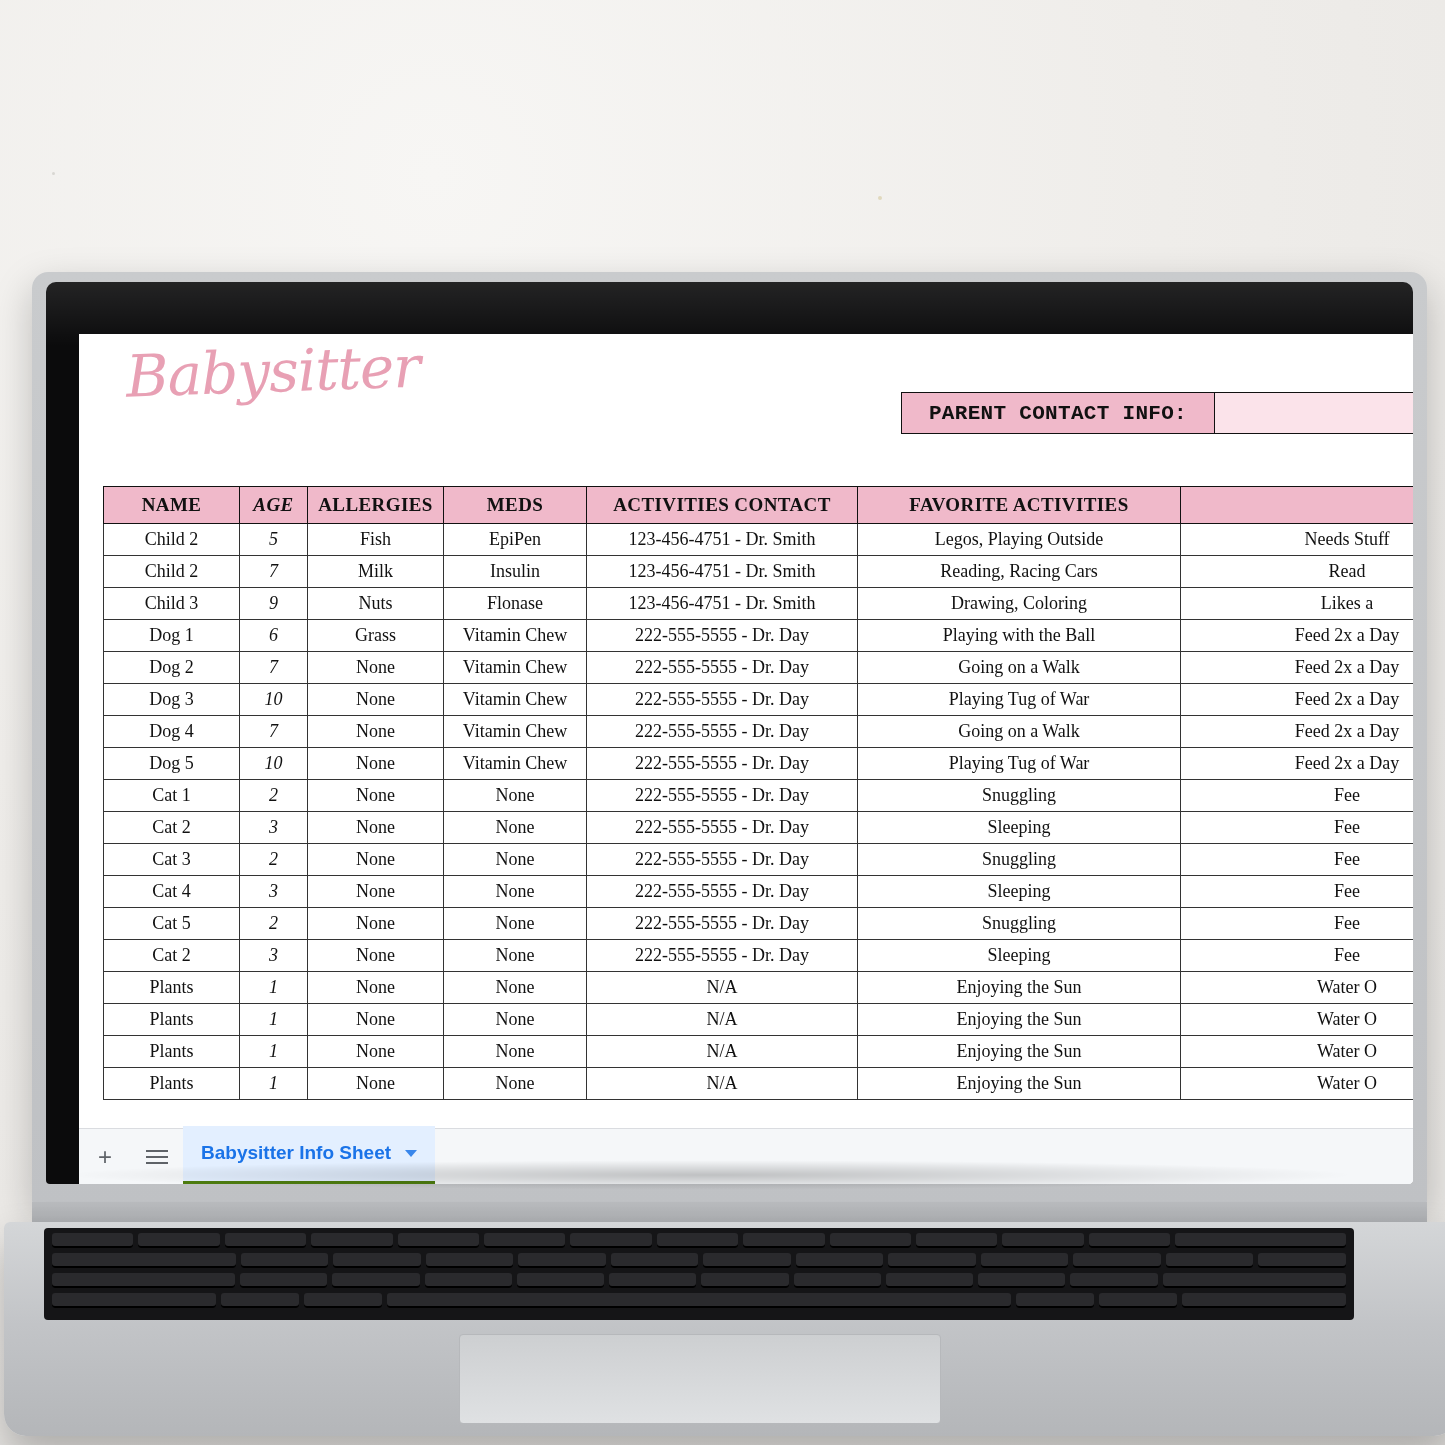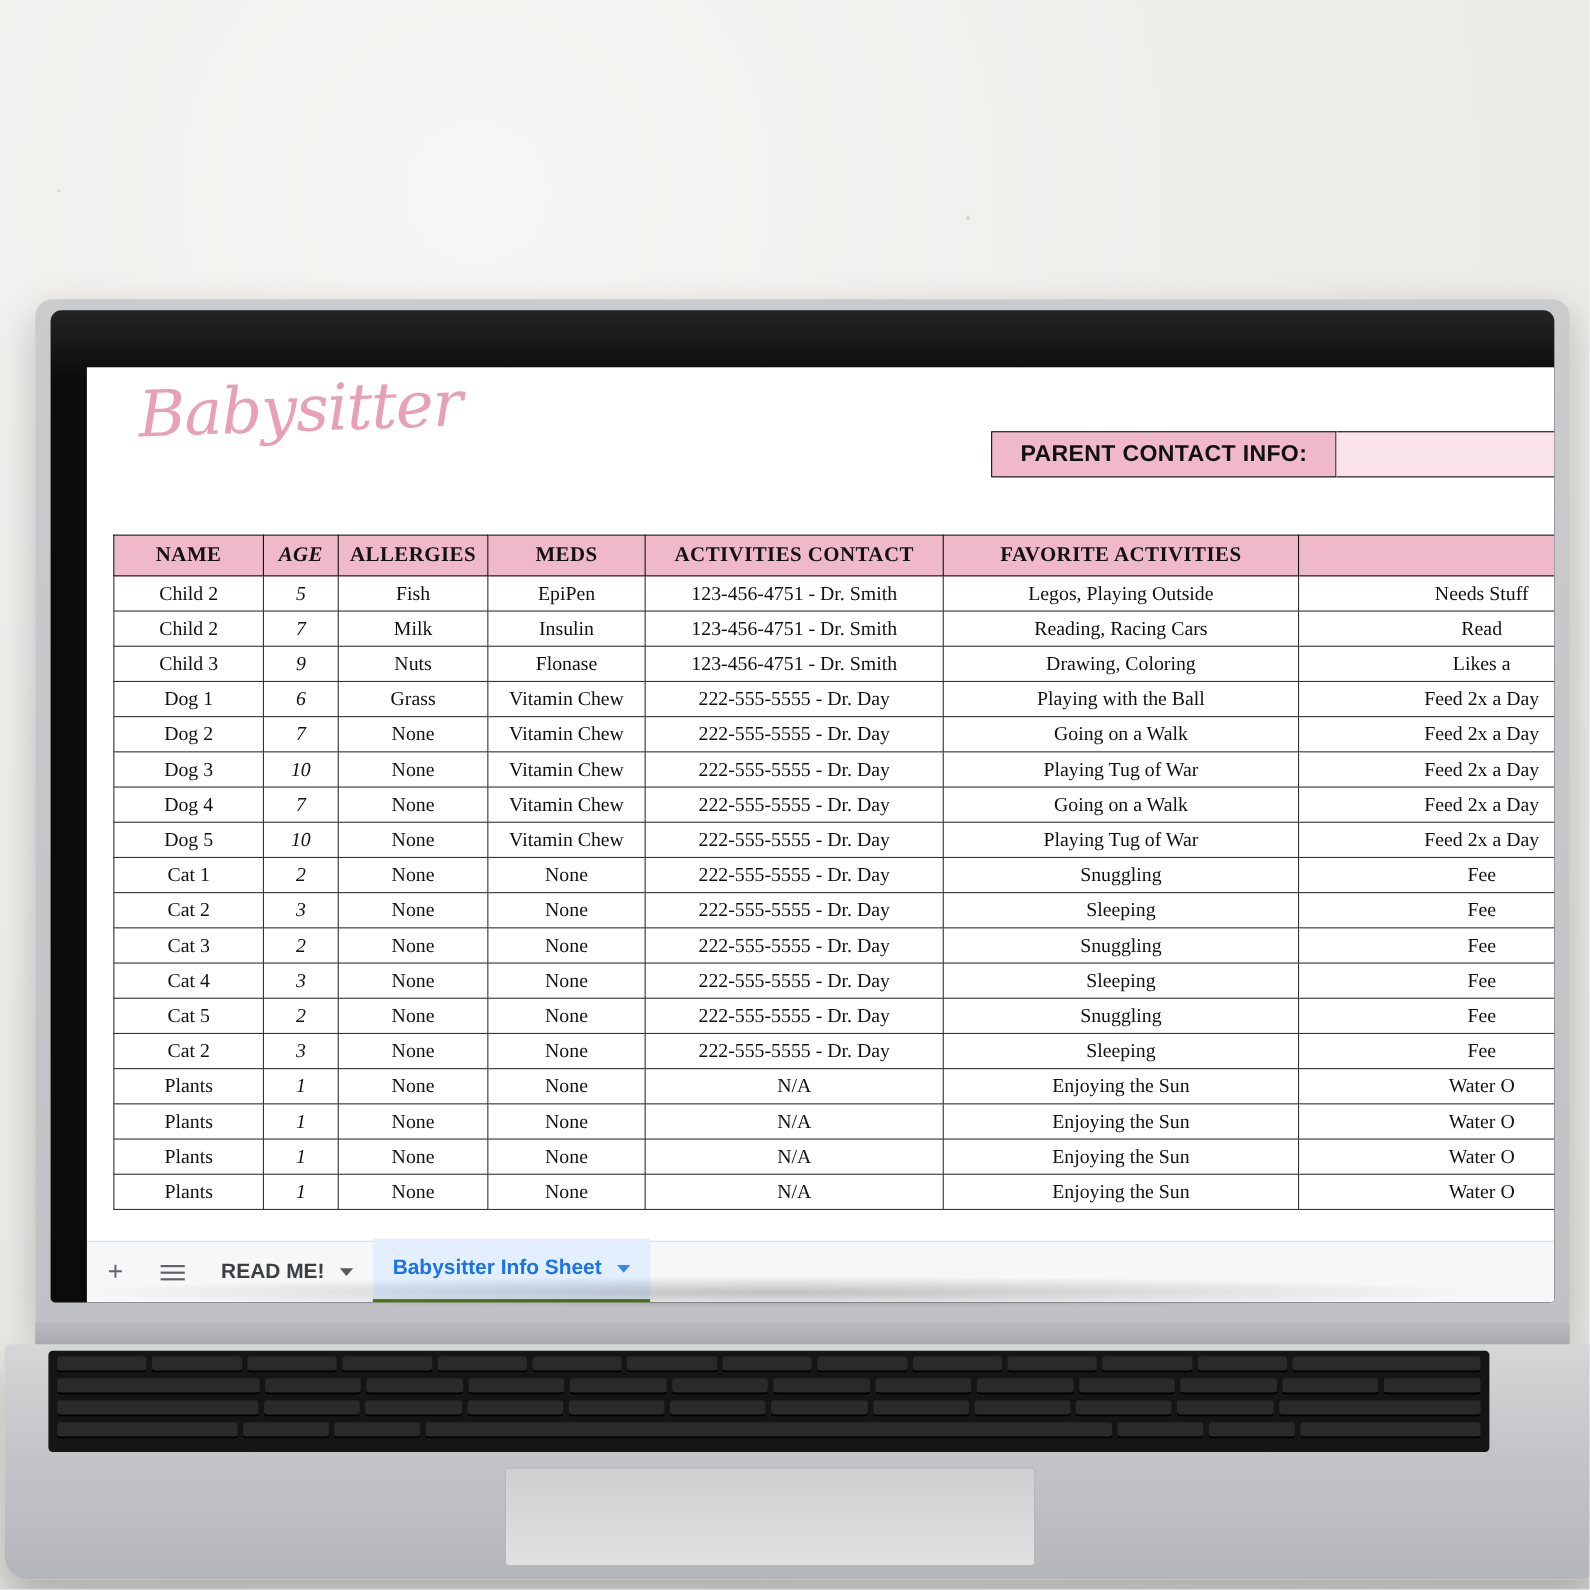--- a/index.html
+++ b/index.html
@@ -75,21 +75,21 @@
     width:390px;
     margin-top:-4px;
   }
   .parent-box{
     position:absolute;left:822px;top:58px;height:42px;display:flex;align-items:stretch;
     width:560px;
   }
   .parent-label{
     background:#f0b9ca;
     border:1px solid #111;
-    font-family:Liberation Sans, sans-serif;
+    font-family:Liberation Mono, monospace;
     font-weight:bold;font-size:21px;color:#111;
     display:flex;align-items:center;justify-content:center;
     width:312px;letter-spacing:.3px;
   }
   .parent-value{
     background:#fbe3ea;
     border:1px solid #111;border-left:none;
     flex:1;display:flex;align-items:center;justify-content:flex-end;
     padding-right:10px;
     font-family:"Liberation Serif", serif;
@@ -404,24 +404,20 @@
 
         <div class="tabbar">
           <div class="tb-btn">+</div>
           <div class="tb-btn">
             <span class="tb-icon-lines">
                 <i></i>
                 <i></i>
                 <i></i>
               </span>
           </div>
-          <div class="tab">
-            <span>READ ME!</span>
-            <span class="caret"></span>
-          </div>
           <div class="tab active">
             <span>Babysitter Info Sheet</span>
             <span class="caret"></span>
           </div>
         </div>
 
       </div>
     </div>
   </div>
 

